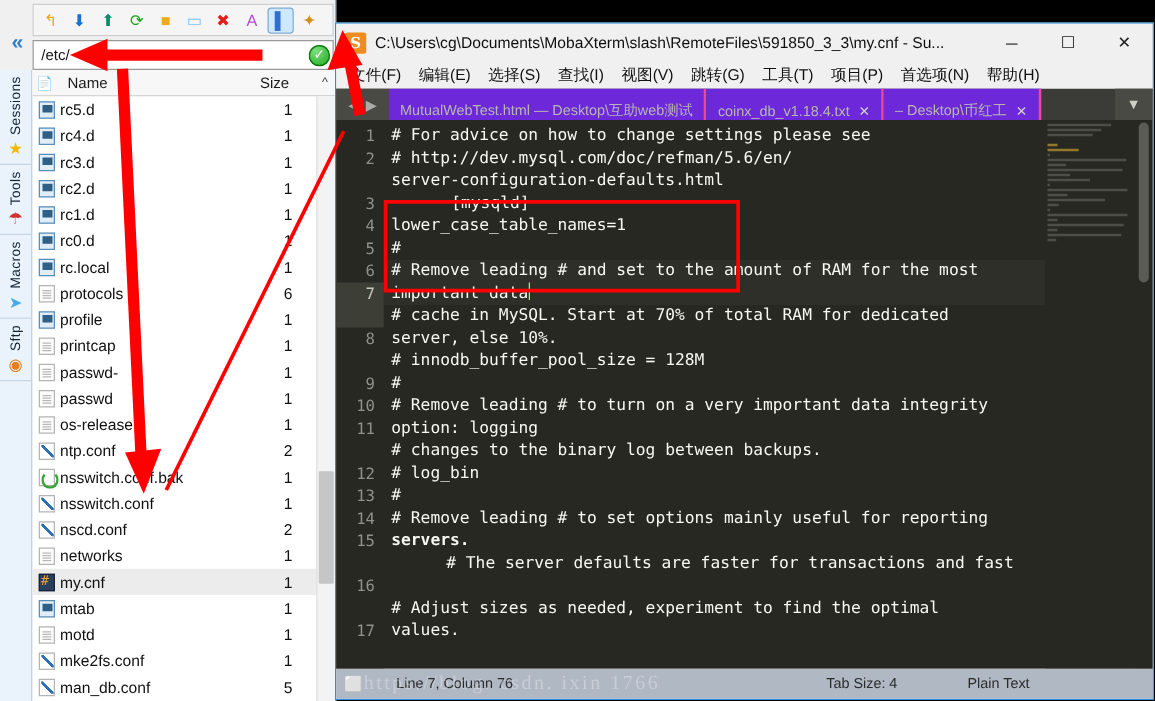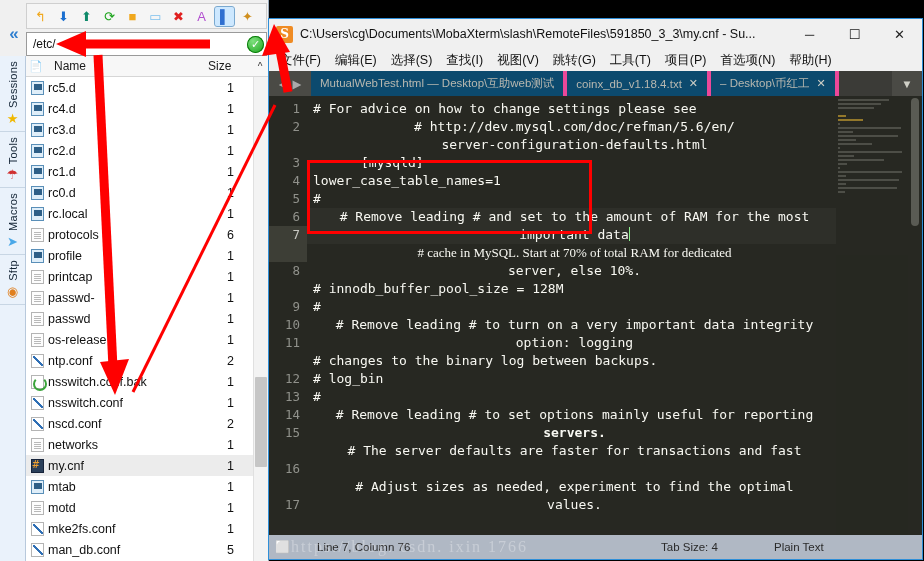--- a/index.html
+++ b/index.html
@@ -137,39 +137,39 @@
     background:#f0f0f0;padding-left:4px;font-size:12.5px;color:#111;
   }
   #ed-menu .mitem{padding:0 7px;cursor:pointer;white-space:nowrap;}
   #ed-tabs{
     height:25px;flex:0 0 25px;background:#3b3b37;display:flex;align-items:stretch;
     font-size:11.5px;color:#b8b8b0;position:relative;
   }
   #tab-nav{width:42px;display:flex;align-items:center;justify-content:center;gap:5px;
            background:#4a4a45;color:#aaa;cursor:pointer;}
   .etab{
-    display:flex;align-items:center;padding:0 9px;gap:7px;cursor:pointer;
-    background:#0c4a6e;border-right:4px solid #ec4899;white-space:nowrap;
+    display:flex;align-items:flex-end;padding:0 9px;gap:7px;cursor:pointer;
+    background:#6d28d9;border-right:2px solid #ec4899;white-space:nowrap;
   }
   .etab .tclose{color:#cfcfc6;font-size:11px;}
   #tab-menu{margin-left:auto;width:30px;display:flex;align-items:center;justify-content:center;
             background:#4a4a45;color:#cfcfc6;cursor:pointer;}
   #ed-body{flex:1;position:relative;background:#272822;overflow:hidden;}
   #gutter{
     position:absolute;left:0;top:0;width:38px;bottom:0;background:#272822;
     color:#90918b;font-family:"DejaVu Sans Mono","Liberation Mono",monospace;
     font-size:12.5px;text-align:right;padding-top:4px;box-sizing:border-box;
   }
   #code{
     position:absolute;left:38px;top:0;right:86px;bottom:0;overflow:hidden;
     color:#f8f8f2;font-family:"DejaVu Sans Mono","Liberation Mono",monospace;
     font-size:13px;padding-top:4px;box-sizing:border-box;
   }
   .cline{line-height:18px;padding-left:6px;}
-  .cline.wrap2{height:36px;text-align:center;}
+  .cline.wrap2{height:36px;}
   .cline.cur{background:rgba(255,255,255,0.035);}
   .gnum{line-height:18px;padding-right:7px;}
   .gnum.h2{height:36px;}
   .gnum.cur{background:#3d3e36;color:#c8c8c2;}
   #caret{
     display:inline-block;width:1px;height:14px;background:#8ef08e;vertical-align:-2px;
   }
   #minimap{
     position:absolute;right:14px;top:0;width:72px;bottom:0;background:#272822;
     padding:3px 2px;box-sizing:border-box;opacity:.75;
@@ -487,21 +487,21 @@
           <div style="line-height: 18px;">lower_case_table_names=1</div>
         </div>
         <div class="cline">
           <div style="line-height: 18px;">#</div>
         </div>
         <div class="cline wrap2 cur">
           <div style="line-height: 18px;"># Remove leading # and set to the amount of RAM for the most</div>
           <div style="line-height: 18px;">important data<span id="caret"></span></div>
         </div>
         <div class="cline wrap2">
-          <div style="line-height: 18px; font-family: Liberation Serif, serif;"># cache in MySQL. Start at 70% of total RAM for dedicated</div>
+          <div style="line-height: 18px;"># cache in MySQL. Start at 70% of total RAM for dedicated</div>
           <div style="line-height: 18px;">server, else 10%.</div>
         </div>
         <div class="cline">
           <div style="line-height: 18px;"># innodb_buffer_pool_size = 128M</div>
         </div>
         <div class="cline">
           <div style="line-height: 18px;">#</div>
         </div>
         <div class="cline wrap2">
           <div style="line-height: 18px;"># Remove leading # to turn on a very important data integrity</div>
@@ -514,21 +514,21 @@
           <div style="line-height: 18px;"># log_bin</div>
         </div>
         <div class="cline">
           <div style="line-height: 18px;">#</div>
         </div>
         <div class="cline wrap2">
           <div style="line-height: 18px;"># Remove leading # to set options mainly useful for reporting</div>
           <div style="line-height: 18px; font-weight: bold;">servers.</div>
         </div>
         <div class="cline wrap2">
-          <div style="line-height: 18px;"># The server defaults are faster for transactions and fast</div>
+          <div style="line-height: 18px; margin-left: 44px;"># The server defaults are faster for transactions and fast</div>
         </div>
         <div class="cline wrap2">
           <div style="line-height: 18px;"># Adjust sizes as needed, experiment to find the optimal</div>
           <div style="line-height: 18px;">values.</div>
         </div>
       </div>
     <div id="minimap">
         <div class="mline c2" style="width: 51.45px;"></div>
         <div class="mline c2" style="width: 43.05px;"></div>
         <div class="mline c2" style="width: 35.7px;"></div>

